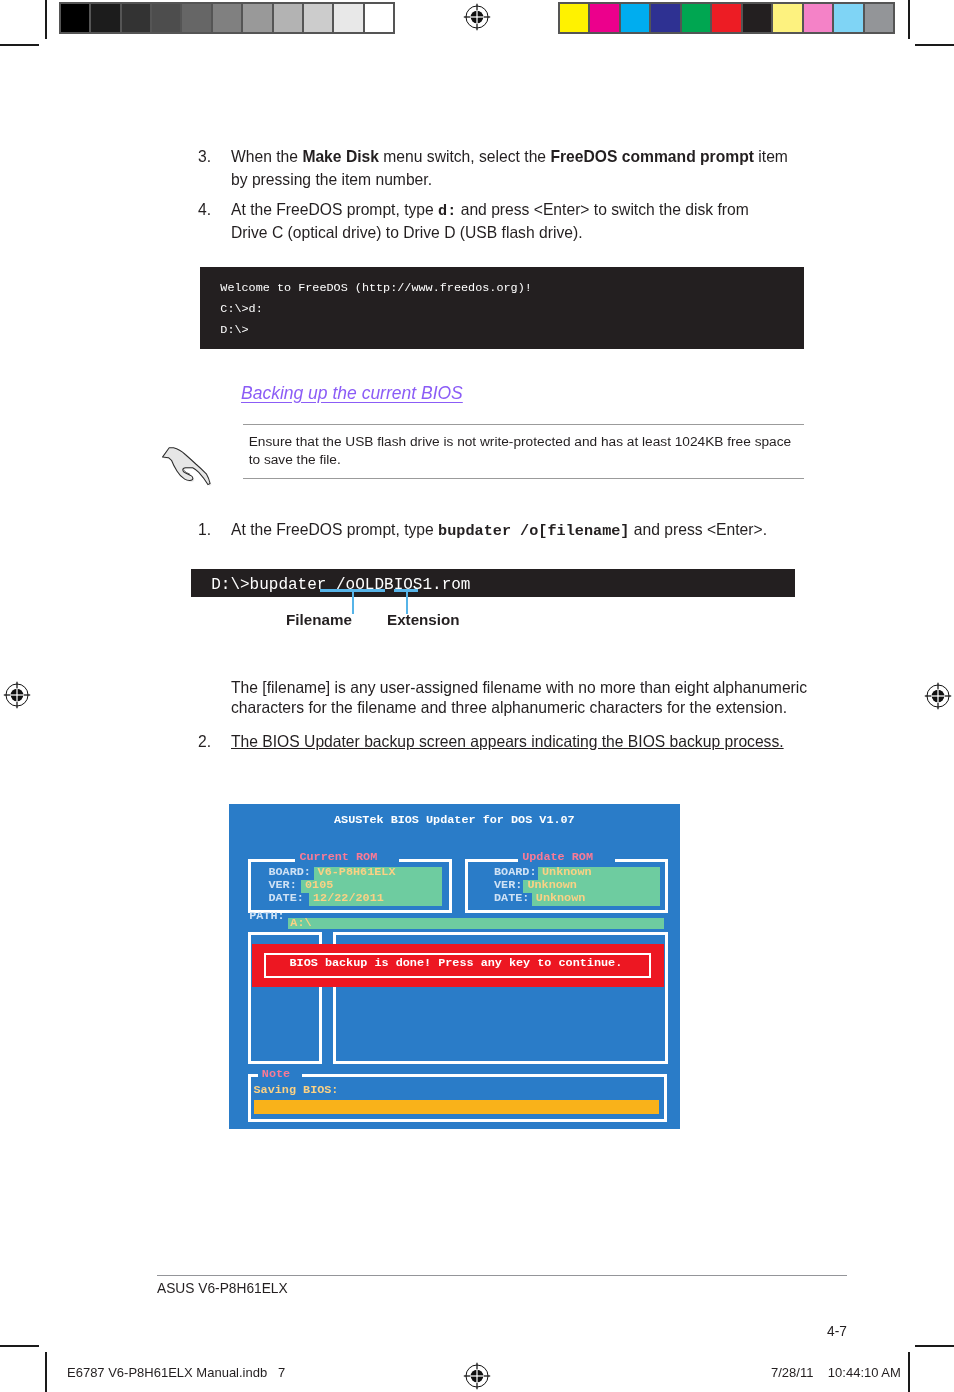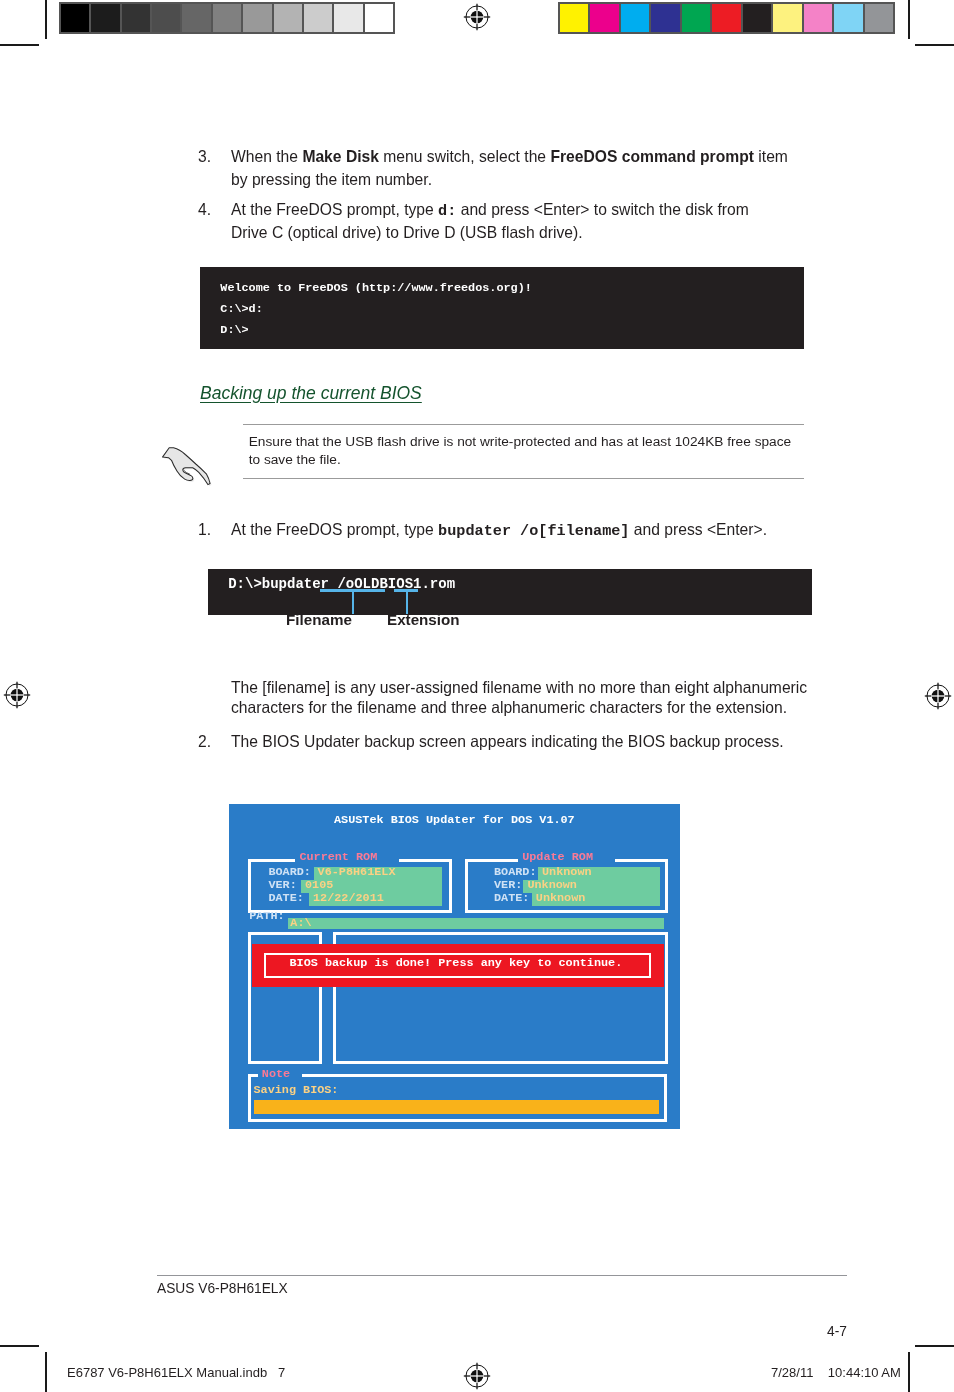--- a/index.html
+++ b/index.html
@@ -17,26 +17,26 @@
   .calbar .sw + .sw{margin-left:2px;}
 
   
   .num{position:absolute;font-size:15.67px;color:#231f20;white-space:nowrap;}
   .line{position:absolute;font-size:15.67px;color:#231f20;white-space:nowrap;}
   .line b{font-weight:bold;}
   .mono{font-family:"Liberation Mono",monospace;font-size:15.2px;font-weight:bold;letter-spacing:0px;}
 
   
   .dosbox{position:absolute;background:#231f20;color:#ffffff;
-          font-family:"Liberation Mono",monospace;font-weight:bold;}
+          font-family:"Liberation Mono",monospace;font-weight:normal;}
   .dosbox .ln{position:absolute;white-space:pre;}
 
   
   .subhead{position:absolute;font-size:17.5px;font-style:italic;font-weight:normal;
-           color:#14532d;text-decoration:underline;text-underline-offset:3px;white-space:nowrap;}
+           color:#8b5cf6;text-decoration:underline;text-underline-offset:3px;white-space:nowrap;margin-left:41px;}
 
   
   .rule{position:absolute;background:#9b9b9b;height:1px;}
   .notetext{position:absolute;font-size:13.7px;color:#231f20;white-space:nowrap;}
 
   
   .callout{position:absolute;font-size:15.2px;font-weight:bold;color:#231f20;white-space:nowrap;}
   .leader{position:absolute;background:#56b4e8;width:2px;}
   .uline{position:absolute;background:#56b4e8;height:3px;}
 
@@ -159,35 +159,35 @@
   <div class="rule" style="left:243px;top:424px;width:561px;"></div>
   <div class="rule" style="left:243px;top:478px;width:561px;"></div>
   <div class="notetext" style="left:248.7px;top:433.8px;">Ensure that the USB flash drive is not write-protected and has at least 1024KB free space</div>
   <div class="notetext" style="left:248.7px;top:451.8px;">to save the file.</div>
 
   <div class="num" style="left:198px;top:520.5px;">1.</div>
   <div class="line" style="left:231px;top:520.5px;">
     <span>At the FreeDOS prompt, type </span><span class="mono">bupdater /o[filename]</span><span> and press &lt;Enter&gt;.</span>
   </div>
 
-  <div class="dosbox" style="left:208px;top:569px;width:604px;height:46px;font-size:14px;">
+  <div class="dosbox" style="left:191px;top:569px;width:604px;height:28px;font-size:16px;">
     <div class="ln" style="left:20.2px;top:7px;"><span>D:\&gt;bupdater /o</span><span>OLDBIOS1</span><span>.rom</span></div>
   </div>
   <div class="uline" style="left:320px;top:589px;width:65px;"></div>
   <div class="uline" style="left:394px;top:589px;width:24px;"></div>
   <div class="leader" style="left:352px;top:590px;height:24px;"></div>
   <div class="leader" style="left:406px;top:590px;height:24px;"></div>
   <div class="callout" style="left:286px;top:611px;">Filename</div>
   <div class="callout" style="left:387px;top:611px;">Extension</div>
 
   <div class="line" style="left:231px;top:678.5px;">The [filename] is any user-assigned filename with no more than eight alphanumeric</div>
   <div class="line" style="left:231px;top:699.4px;">characters for the filename and three alphanumeric characters for the extension.</div>
 
   <div class="num" style="left:198px;top:732.8px;">2.</div>
-  <div class="line" style="left:231px;top:732.8px;">The BIOS Updater backup screen appears indicating the BIOS backup process.</div>
+  <div class="line" style="left:231px;top:732.8px;text-decoration:underline;">The BIOS Updater backup screen appears indicating the BIOS backup process.</div>
 
   <div class="bios" style="left:229px;top:804px;width:451px;height:325px;font-size:11.8px;">
     <div class="t" style="left:105px;top:10.2px;color:#ffffff;">ASUSTek BIOS Updater for DOS V1.07</div>
 
     <div class="frame" style="left:19px;top:54.6px;width:204.2px;height:54px;"></div>
     <div class="legend" style="left:66.4px;top:46.7px;">Current ROM</div>
     <div class="hl" style="left:84.7px;top:63.3px;width:128.3px;height:13px;"></div>
     <div class="hl" style="left:72.1px;top:76.3px;width:140.9px;height:12.6px;"></div>
     <div class="hl" style="left:80.1px;top:88.9px;width:132.9px;height:13px;"></div>
     <div class="t" style="left:39.4px;top:62.2px;color:#cfe2f5;">BOARD:</div>

